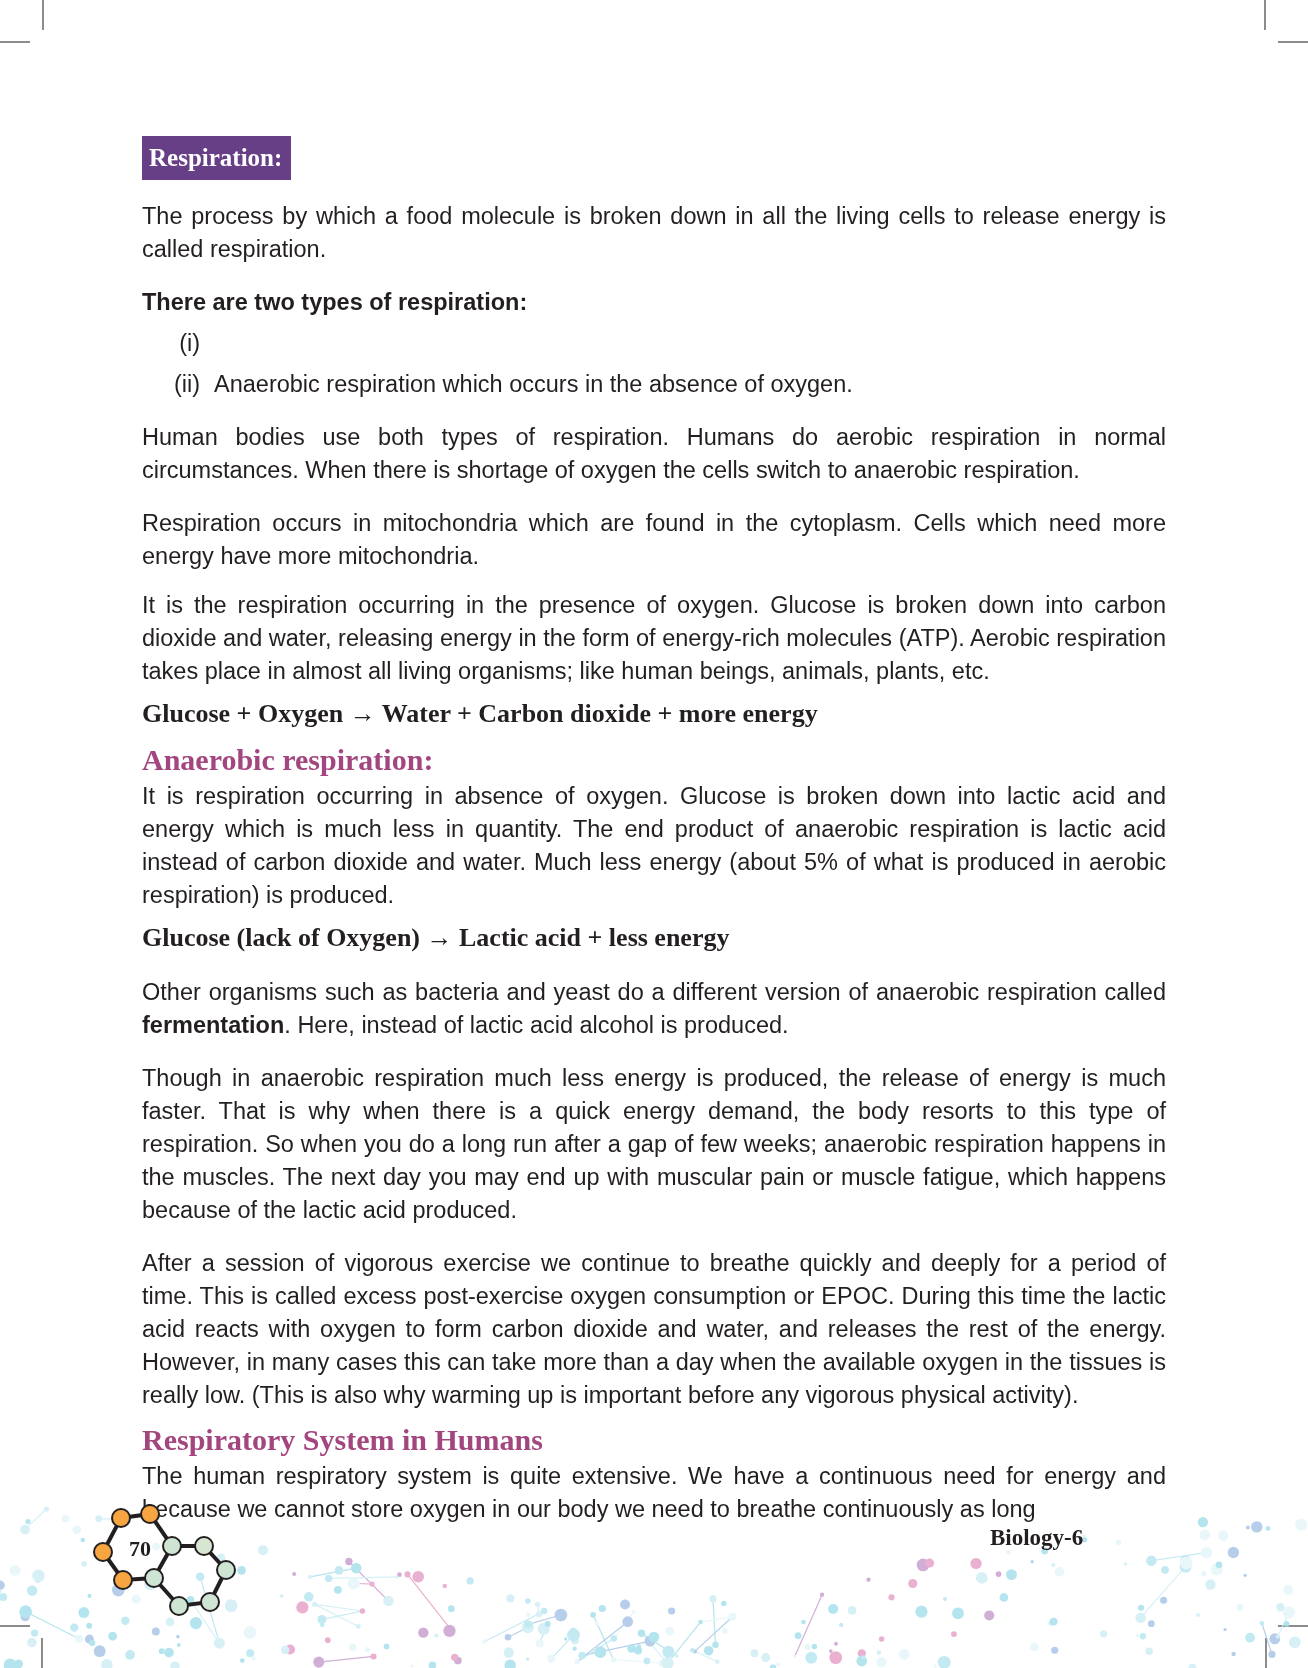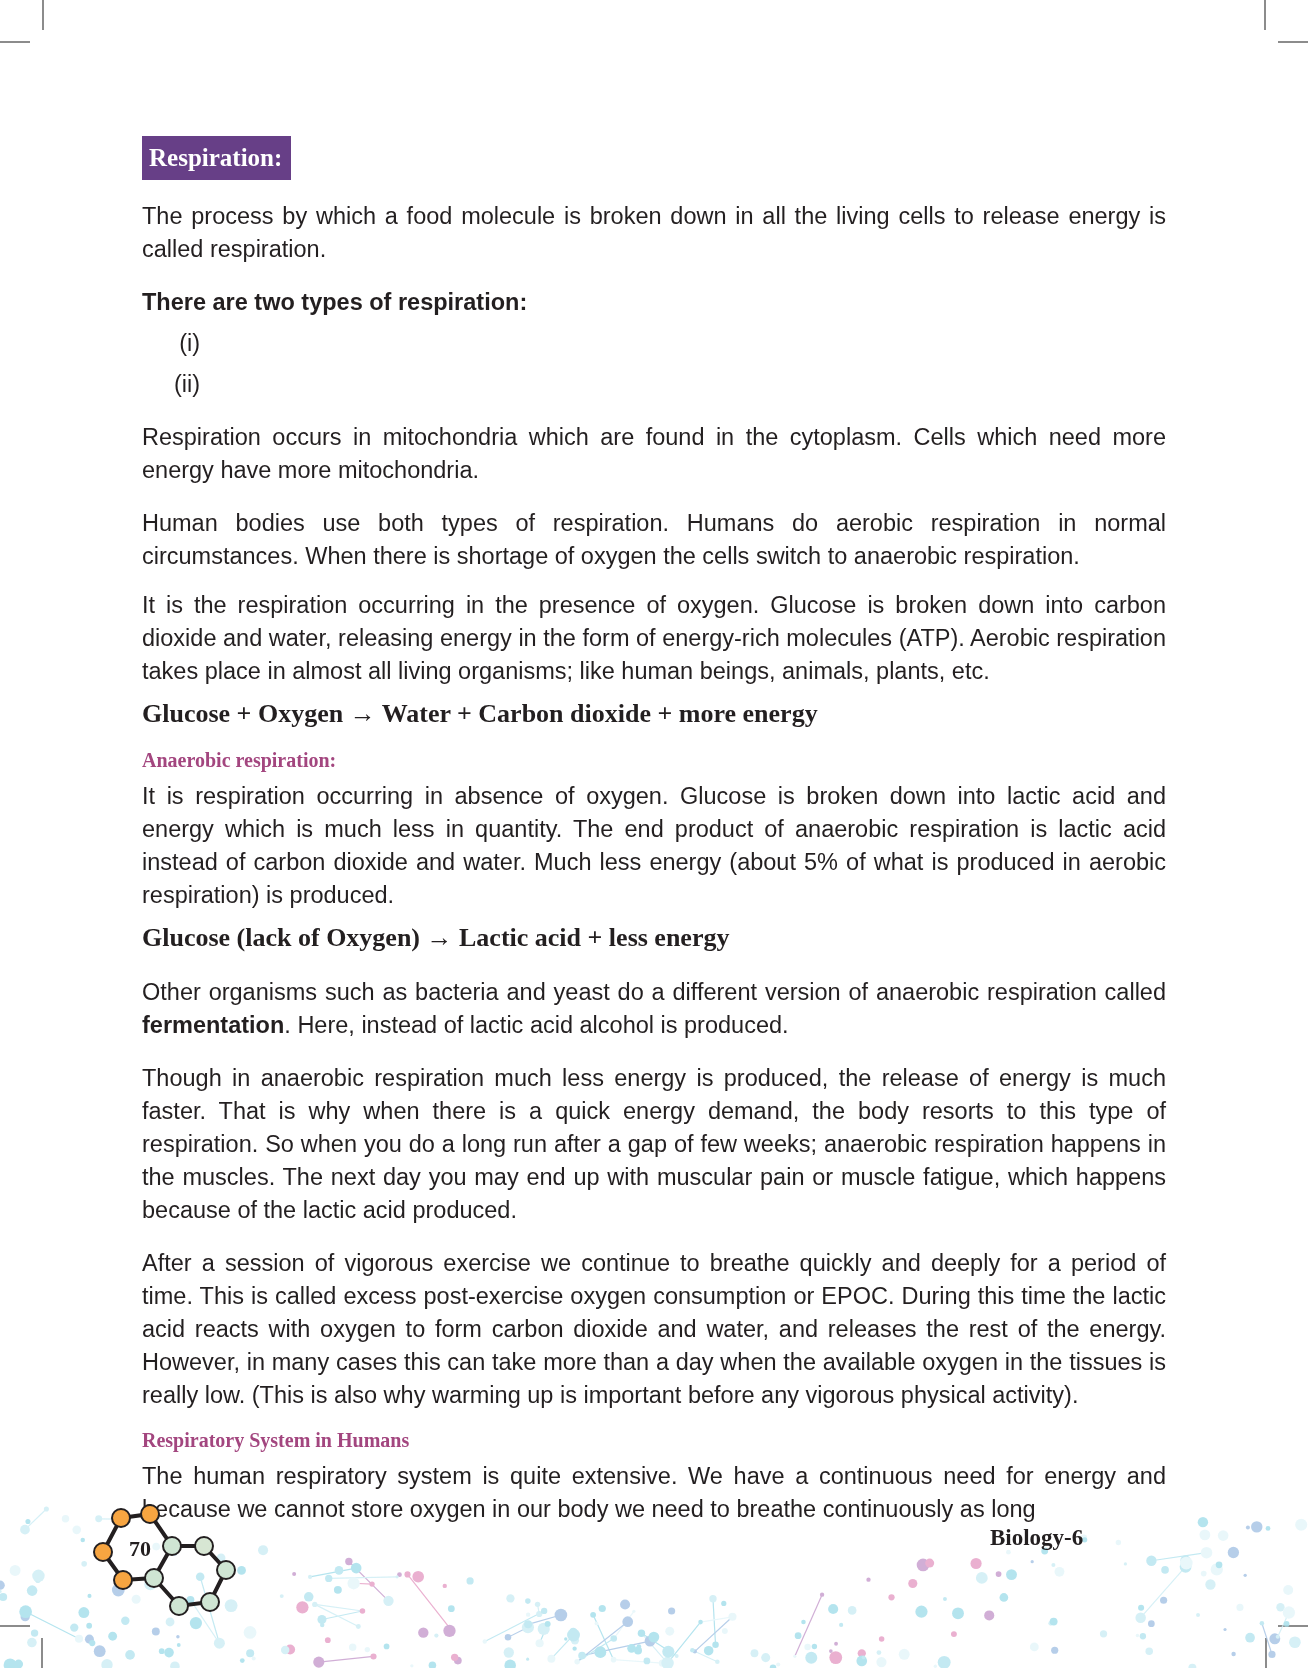--- a/index.html
+++ b/index.html
@@ -19,21 +19,21 @@
   p { margin: 0; text-align: justify; }
   .p-gap { margin-top: 20px; }
   .bold { font-weight: bold; }
   .list-item { display: flex; margin-top: 8px; }
   .list-num { width: 72px; text-align: right; padding-right: 14px; box-sizing: border-box; }
   .equation {
     font-family: "Liberation Serif", serif; font-weight: bold; font-size: 26px;
     margin-top: 8px; line-height: 36px;
   }
   .subhead {
-    font-family: "Liberation Serif", serif; font-weight: bold; font-size: 20px;
+    font-family: "Liberation Serif", serif; font-weight: bold; font-size: 30px;
     color: #a3467f; margin-top: 10px; line-height: 36px;
   }
   .footer-art { position: absolute; left: 0; top: 1480px; width: 1308px; height: 188px; }
   .page-number {
     position: absolute; left: 120px; top: 1536px; width: 40px; text-align: center;
     font-family: "Liberation Serif", serif; font-weight: bold; font-size: 22px; color: #231f20;
   }
   .book-title {
     position: absolute; left: 990px; top: 1525px;
     font-family: "Liberation Serif", serif; font-weight: bold; font-size: 23px; color: #231f20;
@@ -55,23 +55,24 @@
 
   <div class="content">
     <div class="head-box">Respiration:</div>
     <p class="p-gap">The process by which a food molecule is broken down in all the living cells to release energy is called respiration.</p>
     <p class="p-gap bold">There are two types of respiration:</p>
     <div class="list-item">
       <span class="list-num">(i)</span>
     </div>
     <div class="list-item">
       <span class="list-num">(ii)</span>
+      <span>Anaerobic respiration which occurs in the absence of oxygen.</span>
     </div>
+    <p class="p-gap">Human bodies use both types of respiration. Humans do aerobic respiration in normal circumstances.  When there is shortage  of oxygen the cells switch  to anaerobic respiration.</p>
     <p class="p-gap">Respiration occurs in mitochondria which are found in the cytoplasm. Cells which need more energy have more mitochondria.</p>
-    <p class="p-gap">Human bodies use both types of respiration. Humans do aerobic respiration in normal circumstances.  When there is shortage  of oxygen the cells switch  to anaerobic respiration.</p>
     <p class="p-gap" style="margin-top:16px;">It is the respiration occurring in the presence of oxygen.  Glucose is broken down into carbon dioxide and water, releasing energy in the form of energy-rich molecules (ATP). Aerobic respiration takes place in almost all living organisms; like human beings, animals, plants, etc.</p>
     <div class="equation">Glucose + Oxygen  →  Water + Carbon dioxide + more energy</div>
     <div class="subhead">Anaerobic respiration:</div>
     <p style="margin-top:2px;">It is respiration occurring in absence of oxygen.  Glucose is broken down into lactic acid and energy which is much less in quantity. The end product of anaerobic respiration is lactic acid instead of carbon dioxide and water. Much less energy (about 5% of what is produced in aerobic respiration) is produced.</p>
     <div class="equation">Glucose  (lack of Oxygen)  →  Lactic acid  + less energy</div>
     <p class="p-gap"><span>Other organisms such as bacteria and yeast do a different version of anaerobic respiration called </span><span class="bold">fermentation</span><span>. Here, instead of lactic acid alcohol is produced.</span></p>
     <p class="p-gap">Though in anaerobic respiration much less energy is produced, the release of energy is much faster. That is why when there is a quick energy demand, the body resorts to this type of respiration. So when you do a long run after a gap of few weeks; anaerobic respiration happens in the muscles. The next day you may end up with muscular pain  or muscle fatigue, which happens because of the lactic acid produced.</p>
     <p class="p-gap">After a session of  vigorous exercise we continue to breathe quickly and deeply for a  period of time.  This is called excess post-exercise oxygen consumption or EPOC. During this time the lactic acid reacts with oxygen to form carbon dioxide and water, and releases the rest of the energy. However, in many cases this can take more than a day when the available oxygen in the tissues is really low. (This is also why warming up is important before any vigorous physical activity).</p>
     <div class="subhead">Respiratory System in Humans</div>
     <p style="margin-top:2px;">The human respiratory system is quite extensive. We have a continuous need  for energy and because we cannot store oxygen in our  body  we need to breathe continuously as long</p>

